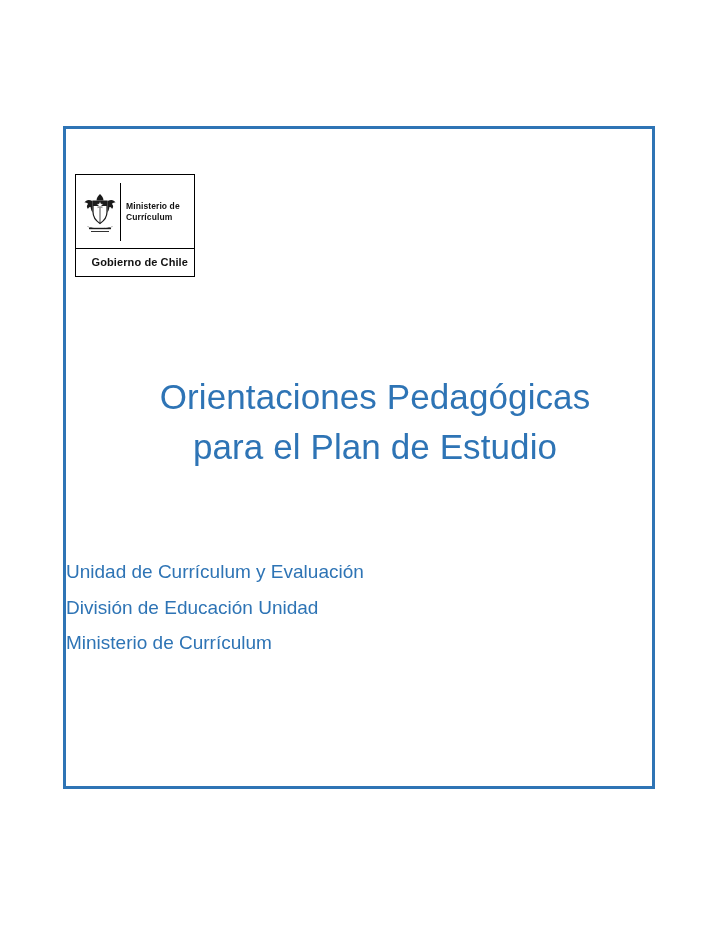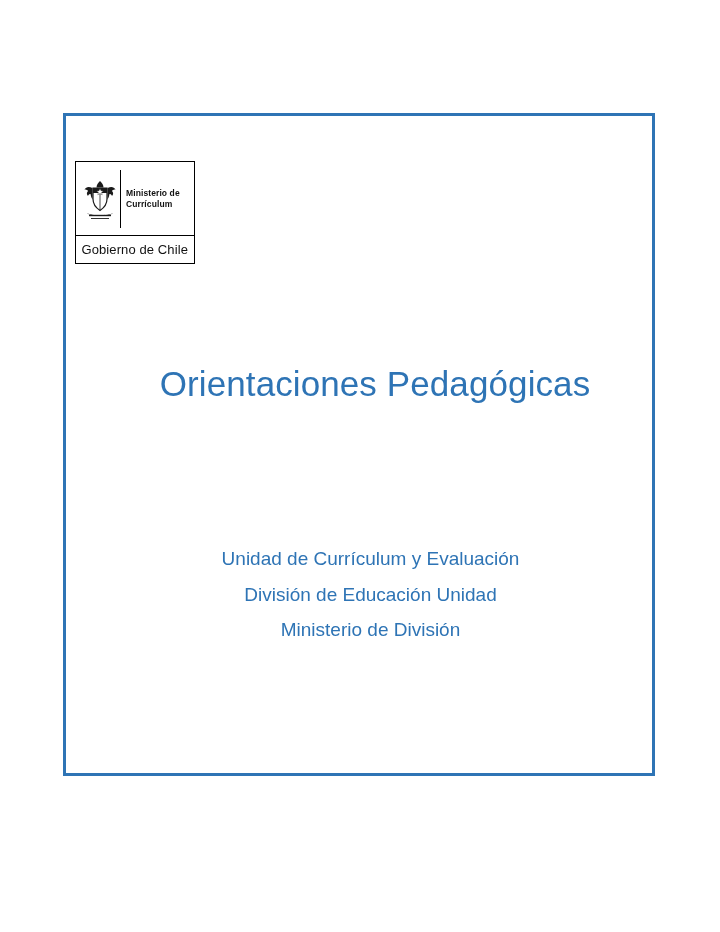--- a/index.html
+++ b/index.html
@@ -21,21 +21,21 @@
     top: 0;
     width: 720px;
     height: 932px;
     background: #ffffff;
   }
 
   
   .cover-frame {
     position: absolute;
     left: 63px;
-    top: 113px;
+    top: 126px;
     width: 592px;
     height: 663px;
     border: 3px solid #2e74b5;
     box-sizing: border-box;
     background: #ffffff;
   }
 
   
   .logo-box {
     position: absolute;
@@ -88,22 +88,22 @@
     bottom: 0;
     height: 28px;
     display: flex;
     align-items: center;
     justify-content: flex-end;
     padding-right: 6px;
     box-sizing: border-box;
   }
   .logo-gov {
     font-family: "Liberation Sans", sans-serif;
-    font-size: 13px;
-    font-weight: normal;
+    font-size: 11px;
+    font-weight: bold;
     color: #111111;
     letter-spacing: 0.1px;
   }
 
   
   .title-block {
     position: absolute;
     left: 0;
     right: 0;
     top: 243px;
@@ -117,22 +117,21 @@
     line-height: 1.42;
     letter-spacing: 0.1px;
     padding-left: 32px;
   }
 
   .subtitle-block {
     position: absolute;
     left: 0;
     right: 0;
     top: 425px;
-    text-align: center;
-    padding-left: 23px;
+    text-align: left;
   }
   .subtitle-line {
     font-family: "Liberation Sans", sans-serif;
     font-size: 19px;
     font-weight: normal;
     color: #2e74b5;
     line-height: 1.88;
   }
 </style>
 </head>
@@ -169,22 +168,23 @@
           <span>Currículum</span>
         </span>
       </div>
       <div class="logo-bottom">
         <span class="logo-gov">Gobierno de Chile</span>
       </div>
     </div>
 
     <div class="title-block">
       <div class="title-line">Orientaciones Pedagógicas</div>
+      <div class="title-line">para el Plan de Estudio</div>
     </div>
 
     <div class="subtitle-block">
       <div class="subtitle-line">Unidad de Currículum y Evaluación</div>
       <div class="subtitle-line">División de Educación Unidad</div>
-      <div class="subtitle-line">Ministerio de División</div>
+      <div class="subtitle-line">Ministerio de Currículum</div>
     </div>
 
   </div>
 </div>
 
 </body></html>

